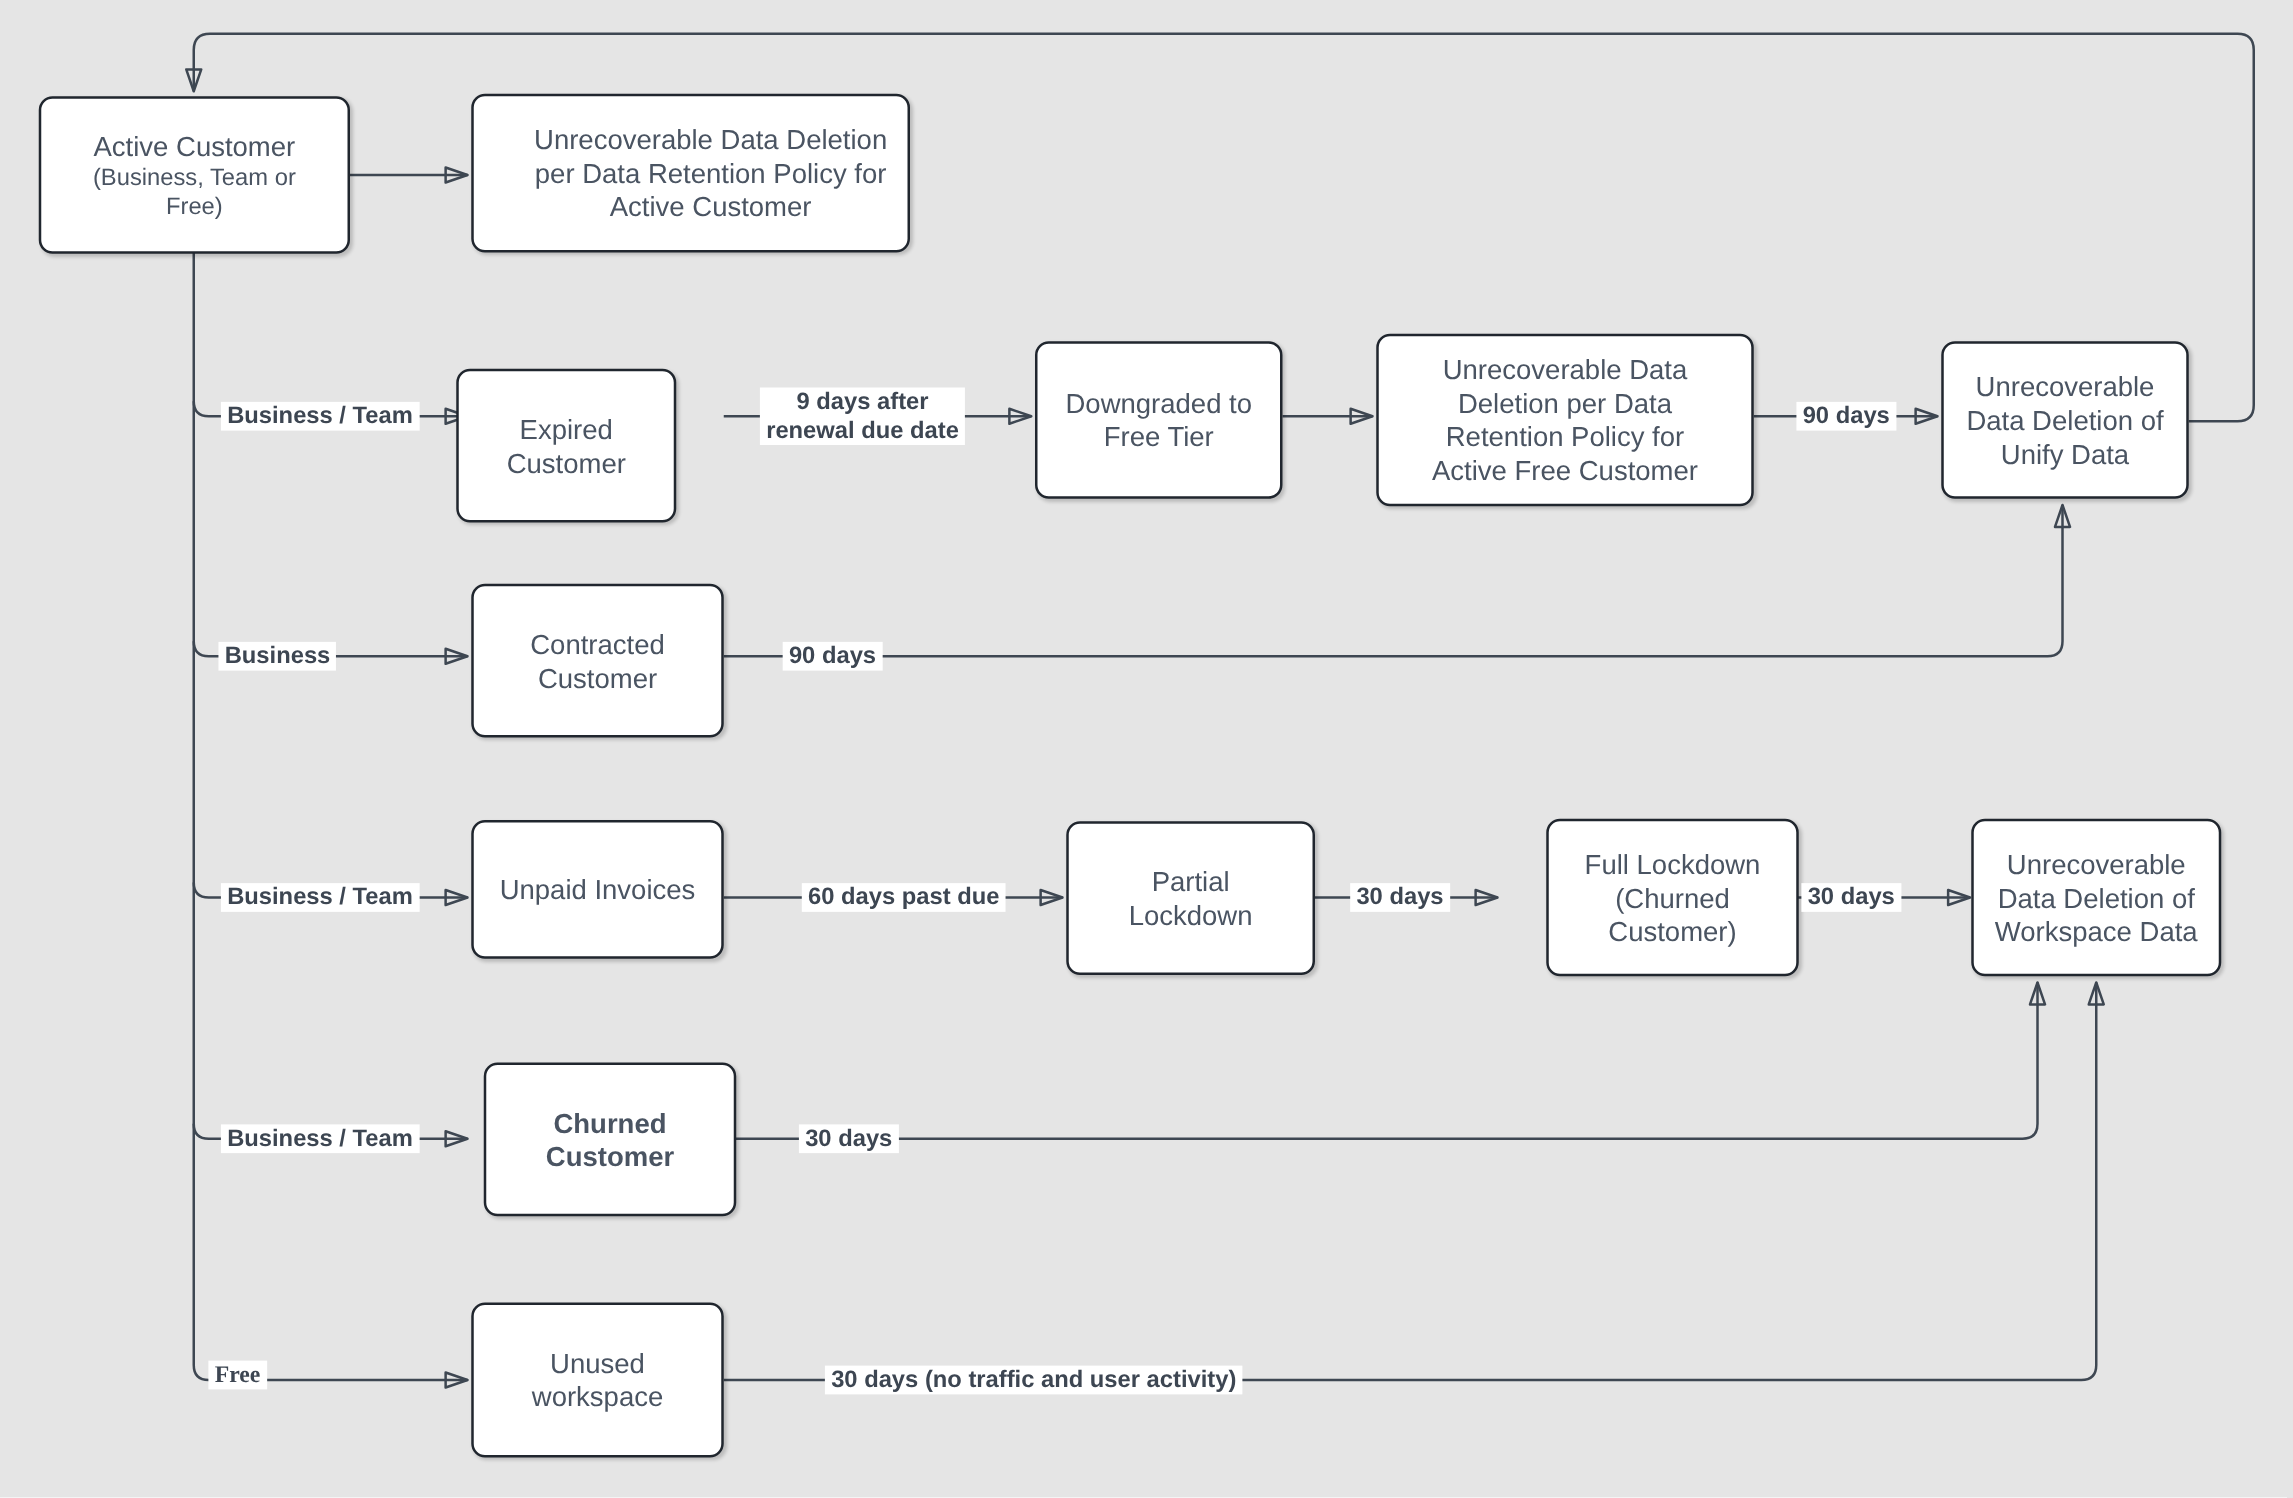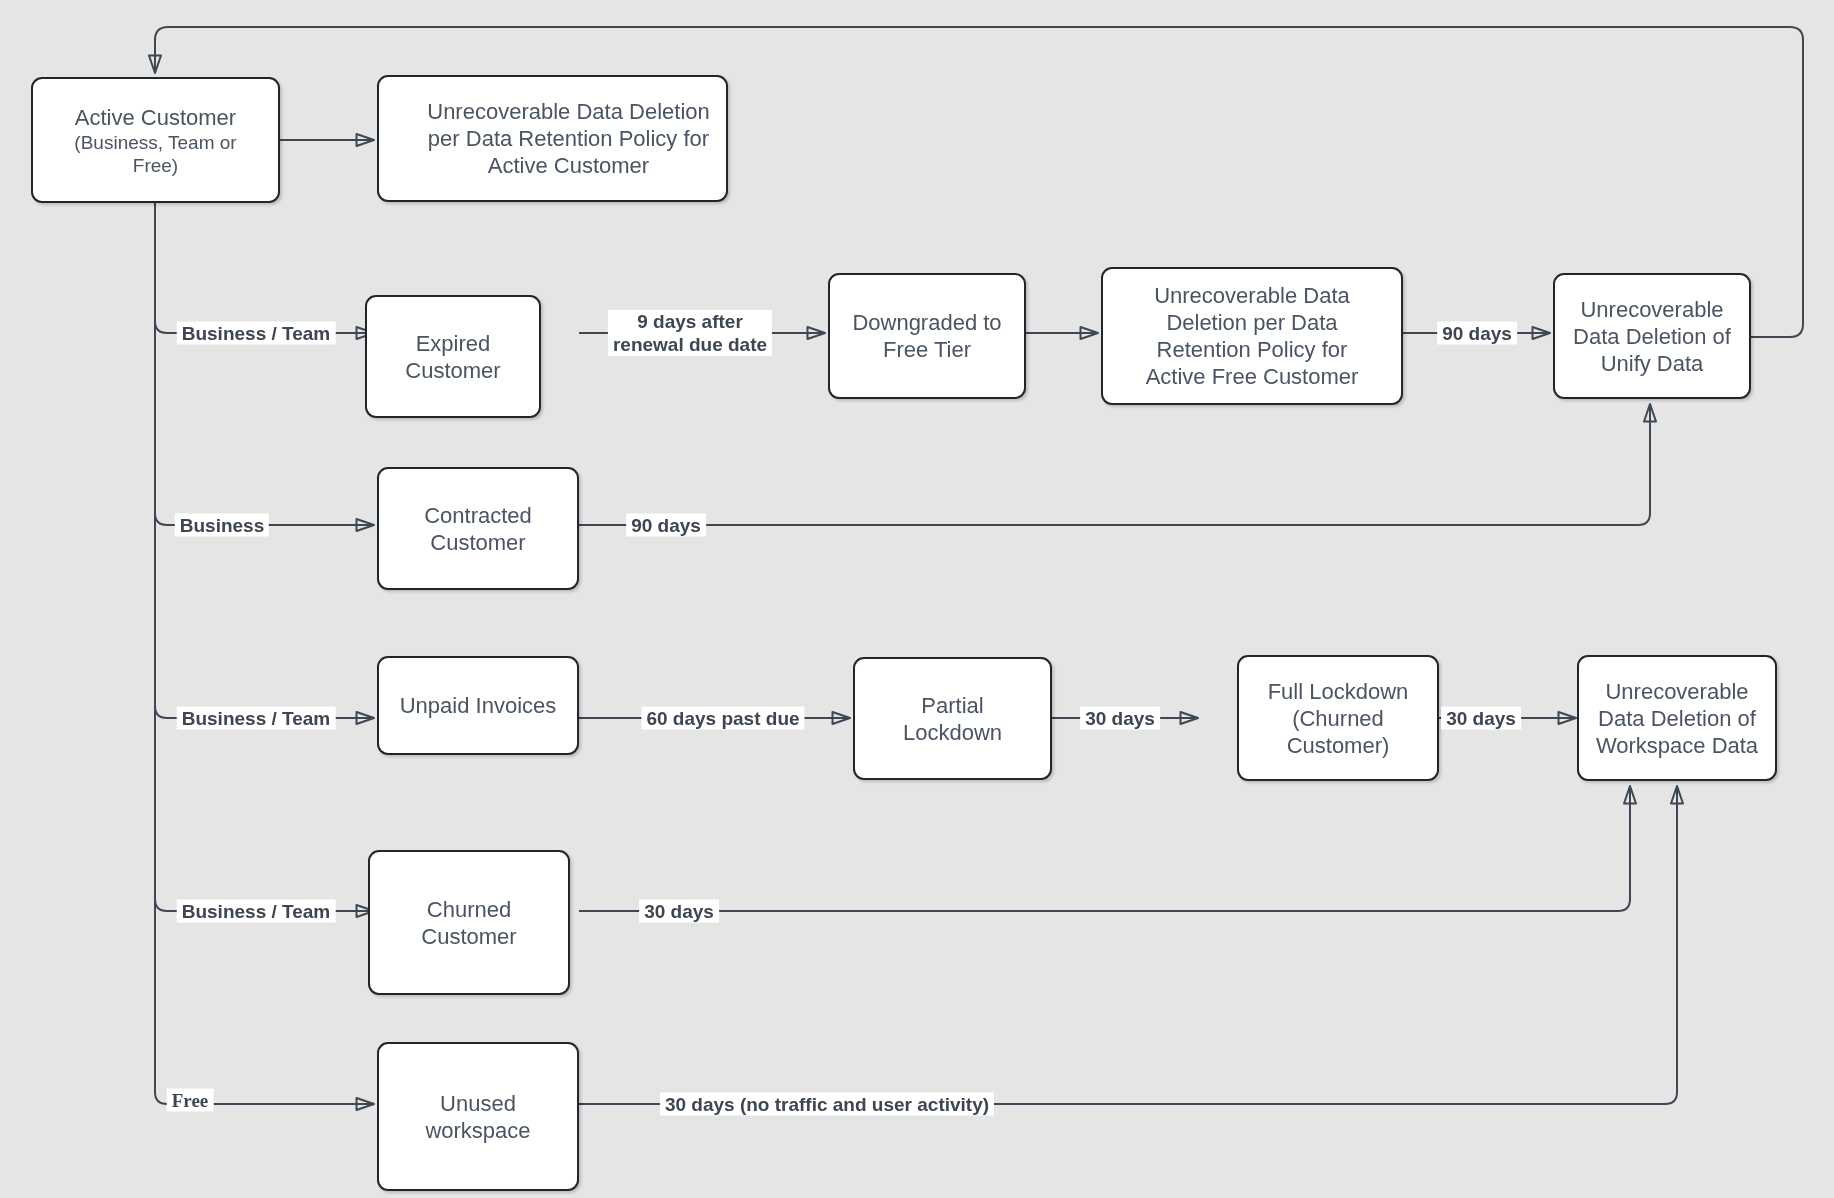--- a/index.html
+++ b/index.html
@@ -104,47 +104,47 @@
     <div>Unrecoverable
 Data Deletion of
 Unify Data</div>
   </div>
 
   <div class="node" style="left:377px;top:467px;width:202px;height:123px;">
     <div>Contracted
 Customer</div>
   </div>
 
-  <div class="node" style="left:377px;top:656px;width:202px;height:99px;">
+  <div class="node" style="left:377px;top:656px;width:202px;height:111px;">
     <div>Unpaid Invoices</div>
   </div>
 
   <div class="node" style="left:853px;top:657px;width:199px;height:123px;">
     <div>Partial
 Lockdown</div>
   </div>
 
   <div class="node" style="left:1201px;top:655px;width:202px;height:126px;margin-left:36px;">
     <div>Full Lockdown
 (Churned
 Customer)</div>
   </div>
 
   <div class="node" style="left:1577px;top:655px;width:200px;height:126px;">
     <div>Unrecoverable
 Data Deletion of
 Workspace Data</div>
   </div>
 
-  <div class="node" style="left:368px;top:850px;width:202px;height:145px;">
+  <div class="node" style="left:387px;top:850px;width:202px;height:123px;font-weight:bold;">
     <div>Churned
 Customer</div>
   </div>
 
-  <div class="node" style="left:377px;top:1042px;width:202px;height:149px;">
+  <div class="node" style="left:377px;top:1042px;width:202px;height:124px;">
     <div>Unused
 workspace</div>
   </div>
 
   <div class="elabel" style="left:256px;top:333px;">Business / Team</div>
   <div class="elabel" style="left:690px;top:333px;">9 days after
 renewal due date</div>
   <div class="elabel" style="left:1477px;top:333px;">90 days</div>
 
   <div class="elabel" style="left:222px;top:525px;">Business</div>

